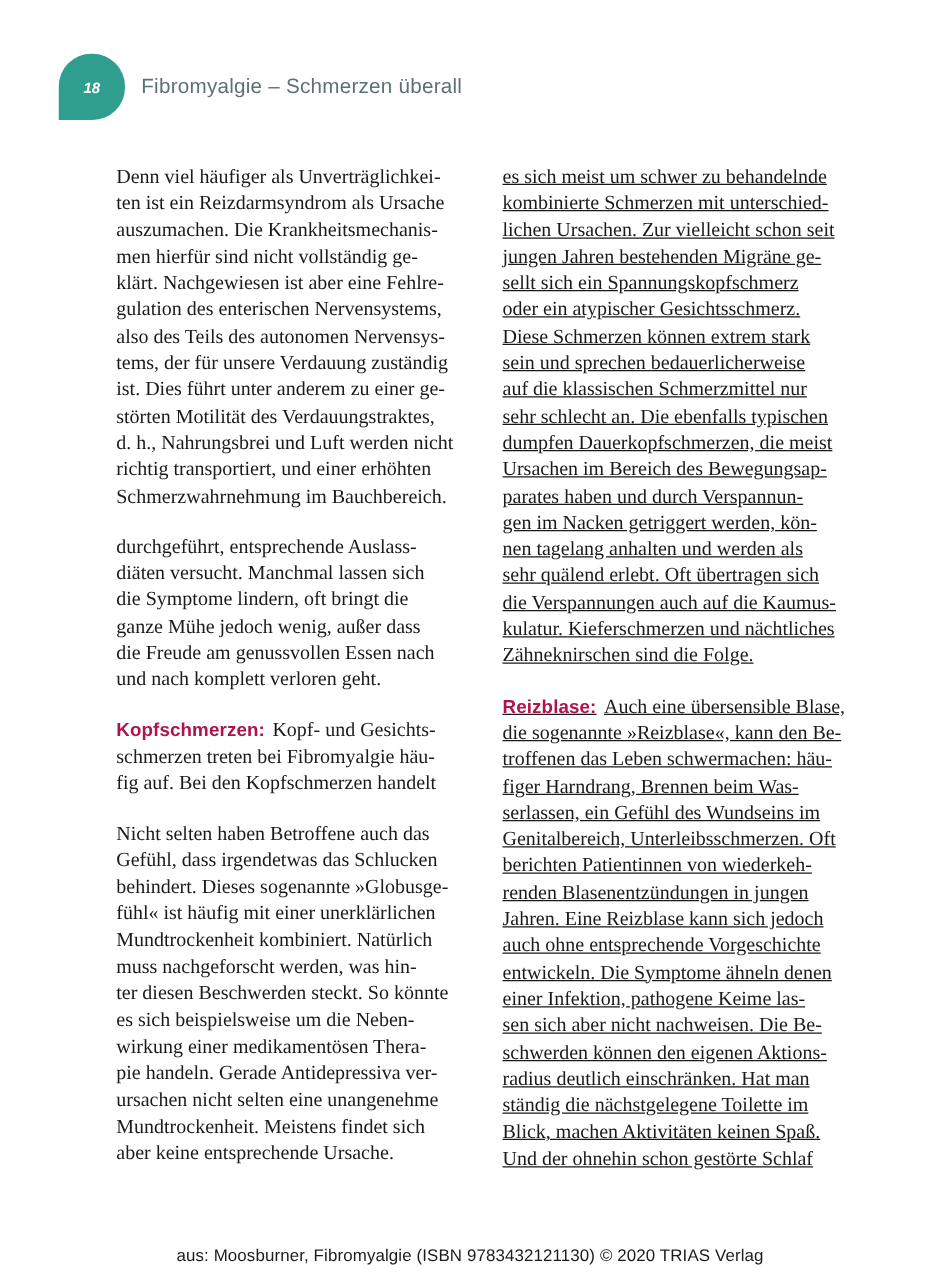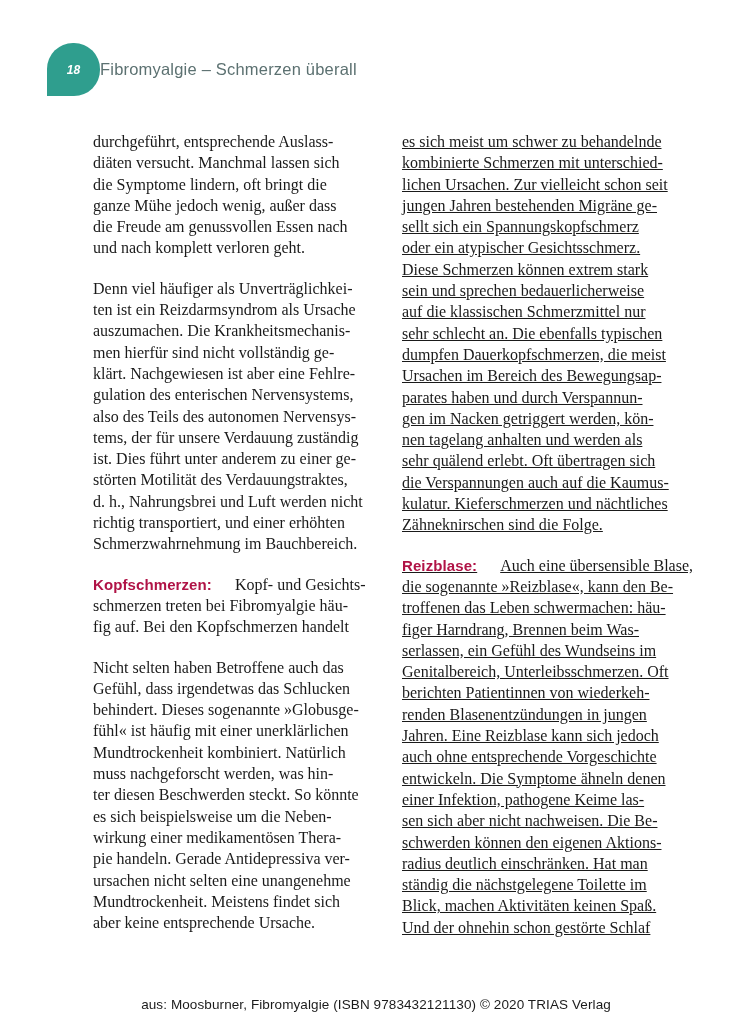--- a/index.html
+++ b/index.html
@@ -26,20 +26,21 @@
     background:var(--teal);
     border-radius:26px 26px 26px 0;
     display:flex;align-items:center;justify-content:center;
     color:#ffffff;
     font-family:"Liberation Sans", sans-serif;
     font-weight:bold;font-size:12px;
     flex:0 0 auto;
     font-style:italic;
   }
   .chapter-title{
+    margin-left:13px;
     font-family:"Liberation Sans", sans-serif;
     font-size:16.5px;
     color:var(--title-color);
     letter-spacing:0.2px;
     white-space:nowrap;
   }
 
   
   .column{
     position:absolute;top:131px;width:302px;
@@ -49,21 +50,21 @@
   .column-right{left:402px;text-decoration:underline;}
   .para{
     margin:0 0 19px 0;
     white-space:pre;
   }
   .para-heading{
     font-family:"Liberation Sans", sans-serif;
     font-weight:bold;
     font-size:15px;
     color:var(--red);
-    margin-right:23px;
+    margin-right:6px;
     letter-spacing:0.1px;
   }
 
   
   .page-footer{
     position:absolute;left:0;right:0;top:997px;
     text-align:center;
     font-family:"Liberation Sans", sans-serif;
     font-size:13.5px;
     color:#1b1b1b;
@@ -76,39 +77,39 @@
 <div class="page">
 
   <div class="chapter-header">
     <div class="page-badge">
       <span>18</span>
     </div>
     <div class="chapter-title">Fibromyalgie – Schmerzen überall</div>
   </div>
 
   <div class="column column-left" id="col-left">
-      <p class="para">durchgeführt, entsprechende Auslass-
-diäten versucht. Manchmal lassen sich
-die Symptome lindern, oft bringt die
-ganze Mühe jedoch wenig, außer dass
-die Freude am genussvollen Essen nach
-und nach komplett verloren geht.</p>
       <p class="para">Denn viel häufiger als Unverträglichkei-
 ten ist ein Reizdarmsyndrom als Ursache
 auszumachen. Die Krankheitsmechanis-
 men hierfür sind nicht vollständig ge-
 klärt. Nachgewiesen ist aber eine Fehlre-
 gulation des enterischen Nervensystems,
 also des Teils des autonomen Nervensys-
 tems, der für unsere Verdauung zuständig
 ist. Dies führt unter anderem zu einer ge-
 störten Motilität des Verdauungstraktes,
 d. h., Nahrungsbrei und Luft werden nicht
 richtig transportiert, und einer erhöhten
 Schmerzwahrnehmung im Bauchbereich.</p>
+      <p class="para">durchgeführt, entsprechende Auslass-
+diäten versucht. Manchmal lassen sich
+die Symptome lindern, oft bringt die
+ganze Mühe jedoch wenig, außer dass
+die Freude am genussvollen Essen nach
+und nach komplett verloren geht.</p>
       <p class="para"><span class="para-heading">Kopfschmerzen:</span>Kopf- und Gesichts-
 schmerzen treten bei Fibromyalgie häu-
 fig auf. Bei den Kopfschmerzen handelt</p>
       <p class="para">Nicht selten haben Betroffene auch das
 Gefühl, dass irgendetwas das Schlucken
 behindert. Dieses sogenannte »Globusge-
 fühl« ist häufig mit einer unerklärlichen
 Mundtrockenheit kombiniert. Natürlich
 muss nachgeforscht werden, was hin-
 ter diesen Beschwerden steckt. So könnte

